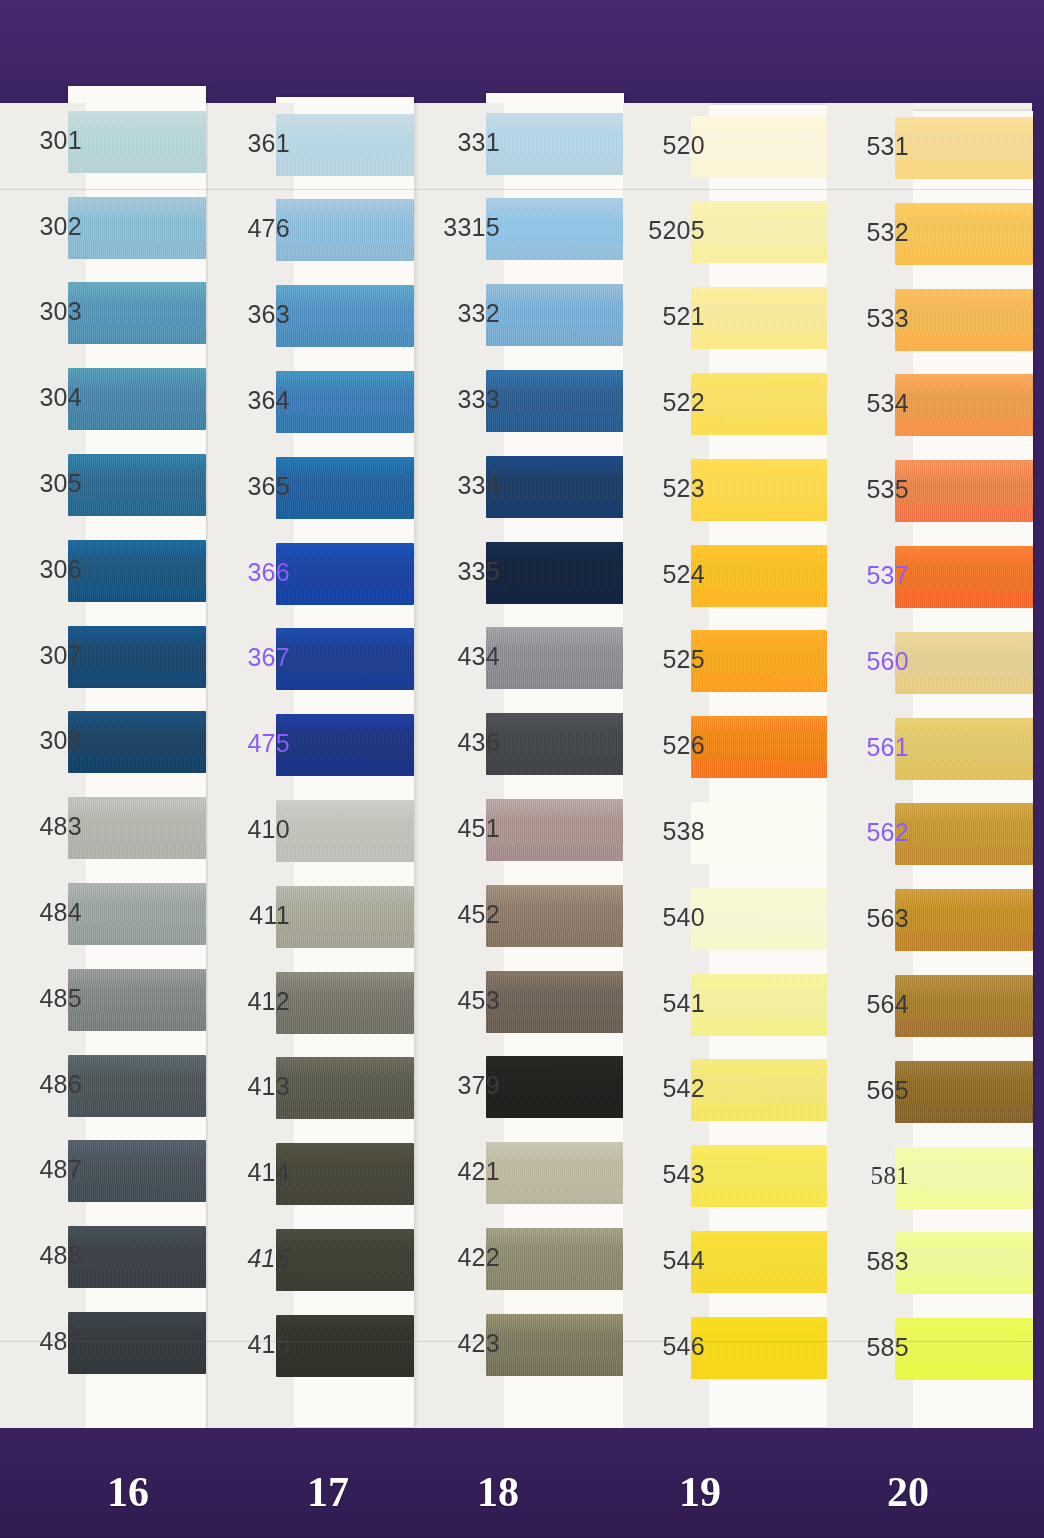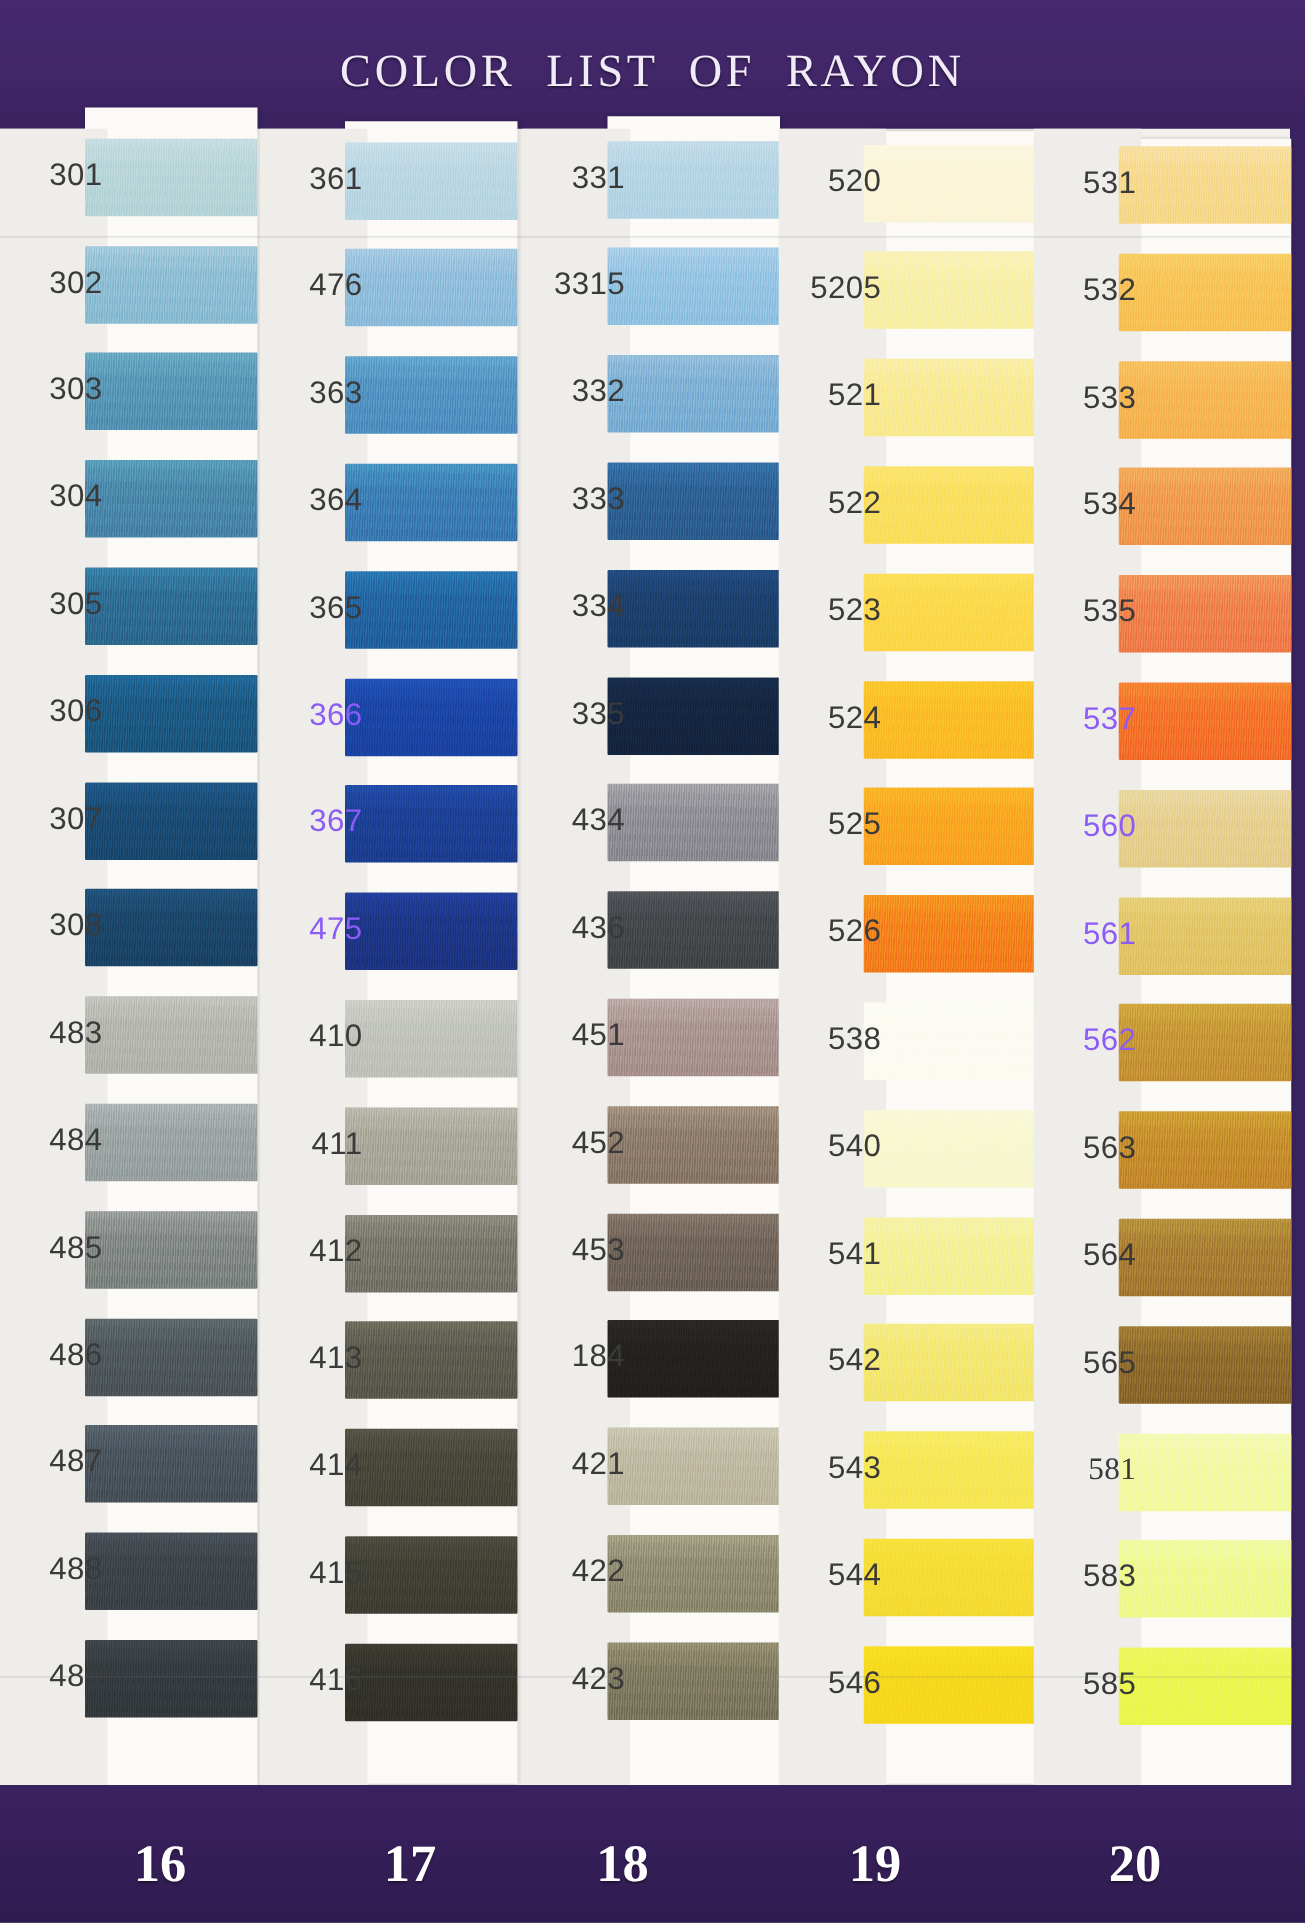--- a/index.html
+++ b/index.html
@@ -92,21 +92,20 @@
     text-shadow: 0 1px 2px rgba(0,0,0,.4);
   }
 </style>
 </head>
 <body>
 
 <div id="card">
 
   <div id="purple-top"></div>
 
-  <div id="title">COLOR  LIST  OF  RAYON</div>
 
   <div id="sheet">
       <div class="strip" style="left: 68px; top: -17px; height: 1345px;"></div>
       <div class="labelband" style="left: 0px;"></div>
       <div class="swatch" title="301" style="left: 68px; top: 7.75px; height: 62px; background: rgb(183, 213, 216);"></div>
       <div class="code" style="left: 0px; top: 22.75px;">301</div>
       <div class="swatch" title="302" style="left: 68px; top: 93.55px; height: 62px; background: rgb(140, 189, 211);"></div>
       <div class="code" style="left: 0px; top: 108.55px;">302</div>
       <div class="swatch" title="303" style="left: 68px; top: 179.35px; height: 62px; background: rgb(87, 149, 181);"></div>
       <div class="code" style="left: 0px; top: 194.35px;">303</div>
@@ -156,21 +155,21 @@
       <div class="code" style="left: 208px; top: 711.9px;">410</div>
       <div class="swatch" title="411" style="left: 276px; top: 782.7px; height: 62px; background: rgb(168, 167, 152);"></div>
       <div class="code" style="left: 208px; top: 797.7px;">411</div>
       <div class="swatch" title="412" style="left: 276px; top: 868.5px; height: 62px; background: rgb(119, 117, 106);"></div>
       <div class="code" style="left: 208px; top: 883.5px;">412</div>
       <div class="swatch" title="413" style="left: 276px; top: 954.3px; height: 62px; background: rgb(91, 90, 78);"></div>
       <div class="code" style="left: 208px; top: 969.3px;">413</div>
       <div class="swatch" title="414" style="left: 276px; top: 1040.1px; height: 62px; background: rgb(71, 70, 57);"></div>
       <div class="code" style="left: 208px; top: 1055.1px;">414</div>
       <div class="swatch" title="415" style="left: 276px; top: 1125.9px; height: 62px; background: rgb(63, 63, 52);"></div>
-      <div class="code" style="left: 208px; top: 1140.9px;">415</div>
+      <div class="code" style="left: 208px; top: 1140.9px; font-style: italic;">415</div>
       <div class="swatch" title="416" style="left: 276px; top: 1211.7px; height: 62px; background: rgb(50, 50, 42);"></div>
       <div class="code" style="left: 208px; top: 1226.7px;">416</div>
       <div class="strip" style="left: 486px; top: -10px; height: 1340px;"></div>
       <div class="labelband" style="left: 418px;"></div>
       <div class="swatch" title="331" style="left: 486px; top: 9.5px; height: 62px; background: rgb(180, 212, 228);"></div>
       <div class="code" style="left: 418px; top: 24.5px;">331</div>
       <div class="swatch" title="3315" style="left: 486px; top: 95.3px; height: 62px; background: rgb(147, 195, 226);"></div>
       <div class="code" style="left: 418px; top: 110.3px;">3315</div>
       <div class="swatch" title="332" style="left: 486px; top: 181.1px; height: 62px; background: rgb(124, 175, 212);"></div>
       <div class="code" style="left: 418px; top: 196.1px;">332</div>
@@ -184,21 +183,21 @@
       <div class="code" style="left: 418px; top: 539.3px;">434</div>
       <div class="swatch" title="436" style="left: 486px; top: 610.1px; height: 62px; background: rgb(67, 70, 74);"></div>
       <div class="code" style="left: 418px; top: 625.1px;">436</div>
       <div class="swatch" title="451" style="left: 486px; top: 695.9px; height: 62px; background: rgb(169, 147, 143);"></div>
       <div class="code" style="left: 418px; top: 710.9px;">451</div>
       <div class="swatch" title="452" style="left: 486px; top: 781.7px; height: 62px; background: rgb(140, 122, 106);"></div>
       <div class="code" style="left: 418px; top: 796.7px;">452</div>
       <div class="swatch" title="453" style="left: 486px; top: 867.5px; height: 62px; background: rgb(111, 99, 88);"></div>
       <div class="code" style="left: 418px; top: 882.5px;">453</div>
       <div class="swatch" title="456" style="left: 486px; top: 953.3px; height: 62px; background: rgb(35, 33, 30);"></div>
-      <div class="code" style="left: 418px; top: 968.3px;">184</div>
+      <div class="code" style="left: 418px; top: 968.3px;">379</div>
       <div class="swatch" title="421" style="left: 486px; top: 1039.1px; height: 62px; background: rgb(189, 184, 160);"></div>
       <div class="code" style="left: 418px; top: 1054.1px;">421</div>
       <div class="swatch" title="422" style="left: 486px; top: 1124.9px; height: 62px; background: rgb(142, 138, 112);"></div>
       <div class="code" style="left: 418px; top: 1139.9px;">422</div>
       <div class="swatch" title="423" style="left: 486px; top: 1210.7px; height: 62px; background: rgb(125, 120, 95);"></div>
       <div class="code" style="left: 418px; top: 1225.7px;">423</div>
       <div class="strip" style="left: 691px; top: 2px; height: 1322px;"></div>
       <div class="labelband" style="left: 623px;"></div>
       <div class="swatch" title="520" style="left: 691px; top: 12.5px; height: 62px; background: rgb(251, 245, 216);"></div>
       <div class="code" style="left: 623px; top: 27.5px;">520</div>

